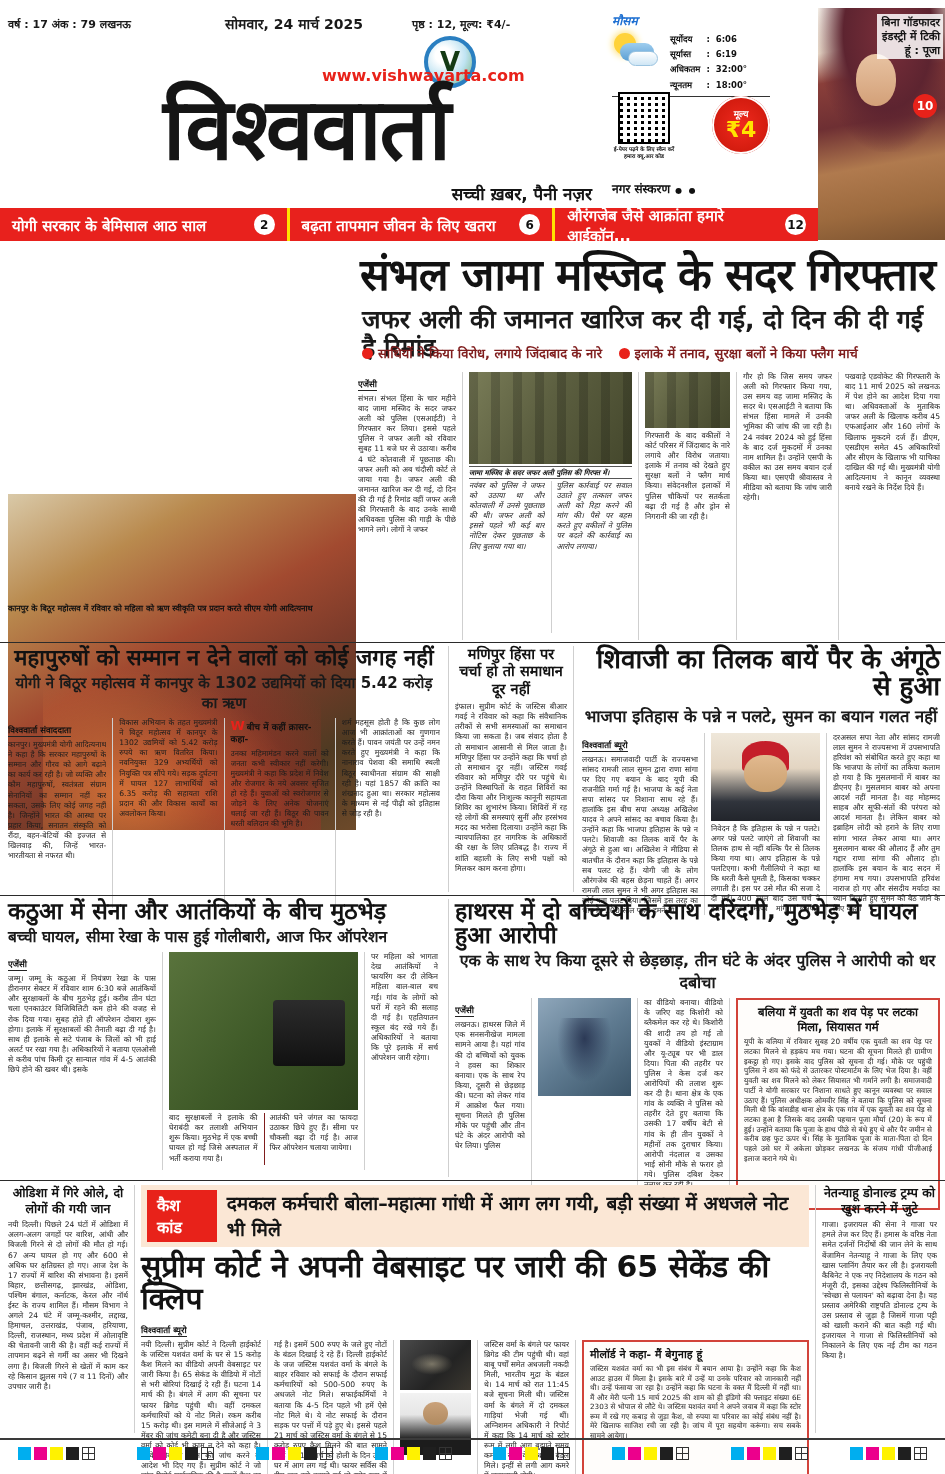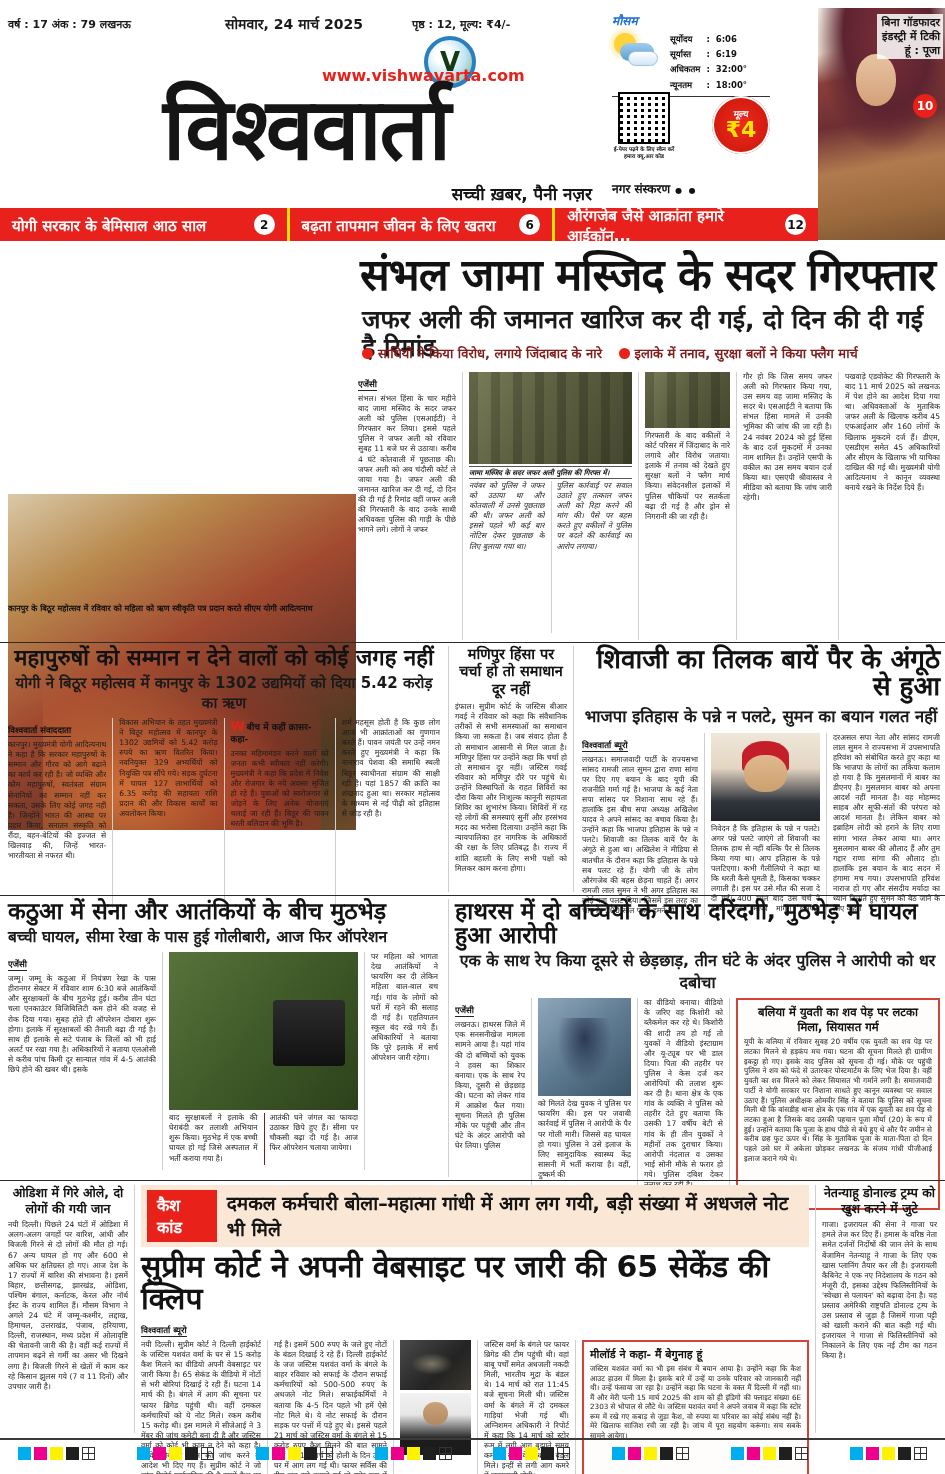--- a/index.html
+++ b/index.html
@@ -347,21 +347,20 @@
   <div class="abs" style="left:448px; top:899px; width:492px; height:278px; border-left:1px solid #cfcfcf; padding-left:6px;">
     <div class="h-md" style="font-size:23px;">हाथरस में दो बच्चियों के साथ दरिंदगी, मुठभेड़ में घायल हुआ आरोपी</div>
     <div class="h-sub" style="margin-top:2px; text-align:center; font-size:16px;">एक के साथ रेप किया दूसरे से छेड़छाड़, तीन घंटे के अंदर पुलिस ने आरोपी को धर दबोचा</div>
     <div class="cols" style="margin-top:5px; height:214px;">
       <div class="col" style="flex:0 0 70px;">
         <div class="byline">एजेंसी</div>
         <div class="body-text" style="height:192px;">लखनऊ। हाथरस जिले में एक सनसनीखेज मामला सामने आया है। यहां गांव की दो बच्चियों को युवक ने हवस का शिकार बनाया। एक के साथ रेप किया, दूसरी से छेड़छाड़ की। घटना को लेकर गांव में आक्रोश फैल गया। सूचना मिलते ही पुलिस मौके पर पहुंची और तीन घंटे के अंदर आरोपी को घेर लिया। पुलिस</div>
       </div>
       <div class="col" style="flex:0 0 100px;">
         <div class="photo ph-blue" style="width:100%; height:98px; margin-bottom:3px;"></div>
-        <div class="body-text" style="height:110px;">को मिलते देख युवक ने पुलिस पर फायरिंग की। इस पर जवाबी कार्रवाई में पुलिस ने आरोपी के पैर पर गोली मारी। जिससे वह घायल हो गया। पुलिस ने उसे इलाज के लिए सामुदायिक स्वास्थ्य केंद्र सासनी में भर्ती कराया है। वहीं, दुष्कर्म की</div>
       </div>
       <div class="col" style="flex:0 0 86px;">
         <div class="body-text" style="height:212px;">का वीडियो बनाया। वीडियो के जरिए वह किशोरी को ब्लैकमेल कर रहे थे। किशोरी की शादी तय हो गई तो युवकों ने वीडियो इंस्टाग्राम और यू-ट्यूब पर भी डाल दिया। पिता की तहरीर पर पुलिस ने केस दर्ज कर आरोपियों की तलाश शुरू कर दी है। थाना क्षेत्र के एक गांव के व्यक्ति ने पुलिस को तहरीर देते हुए बताया कि उसकी 17 वर्षीय बेटी से गांव के ही तीन युवकों ने महीनों तक दुराचार किया। आरोपी नंदलाल व उसका भाई सोनी मौके से फरार हो गये। पुलिस दबिश देकर तलाश कर रही है।</div>
       </div>
       <div class="col">
         <div class="red-box" style="height:212px;">
           <div class="red-box-title">बलिया में युवती का शव पेड़ पर लटका मिला, सियासत गर्म</div>
           <div class="body-text" style="height:178px; font-size:7.3px;">यूपी के बलिया में रविवार सुबह 20 वर्षीय एक युवती का शव पेड़ पर लटका मिलने से हड़कंप मच गया। घटना की सूचना मिलते ही ग्रामीण इकट्ठा हो गए। इसके बाद पुलिस को सूचना दी गई। मौके पर पहुंची पुलिस ने शव को फंदे से उतारकर पोस्टमार्टम के लिए भेज दिया है। वहीं युवती का शव मिलने को लेकर सियासत भी गर्माने लगी है। समाजवादी पार्टी ने योगी सरकार पर निशाना साधते हुए कानून व्यवस्था पर सवाल उठाए हैं। पुलिस अधीक्षक ओमवीर सिंह ने बताया कि पुलिस को सूचना मिली थी कि बांसडीह थाना क्षेत्र के एक गांव में एक युवती का शव पेड़ से लटका हुआ है जिसके बाद उसकी पहचान पूजा मौर्या (20) के रूप में हुई। उन्होंने बताया कि पूजा के हाथ पीछे से बंधे हुए थे और पैर जमीन से करीब छह फुट ऊपर थे। सिंह के मुताबिक पूजा के माता-पिता दो दिन पहले उसे घर में अकेला छोड़कर लखनऊ के संजय गांधी पीजीआई इलाज कराने गये थे।</div>
         </div>
       </div>

